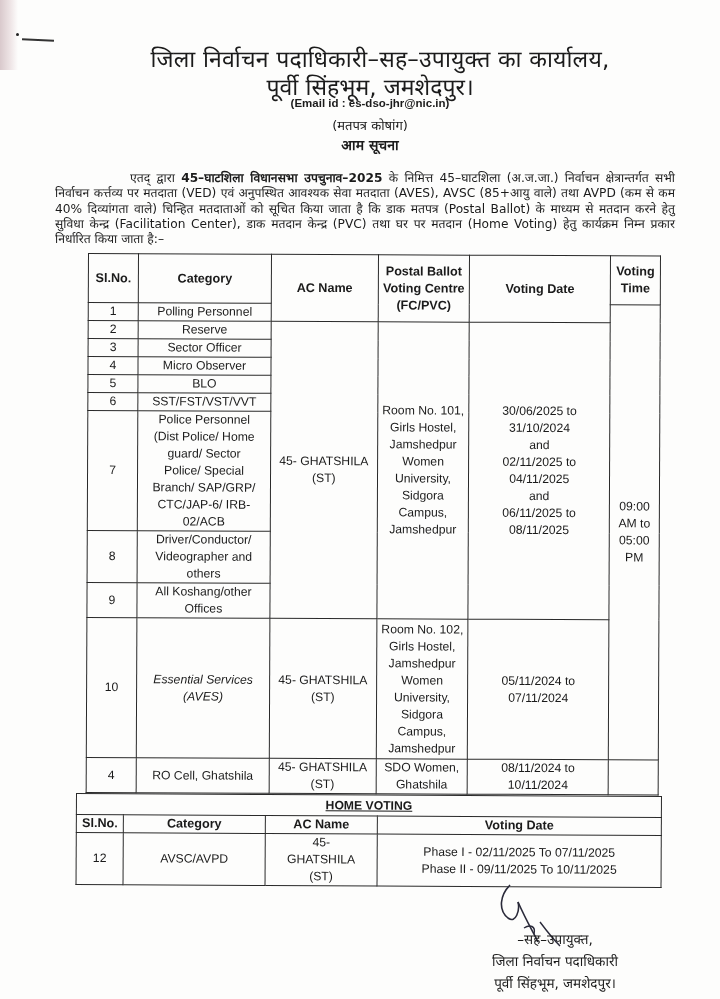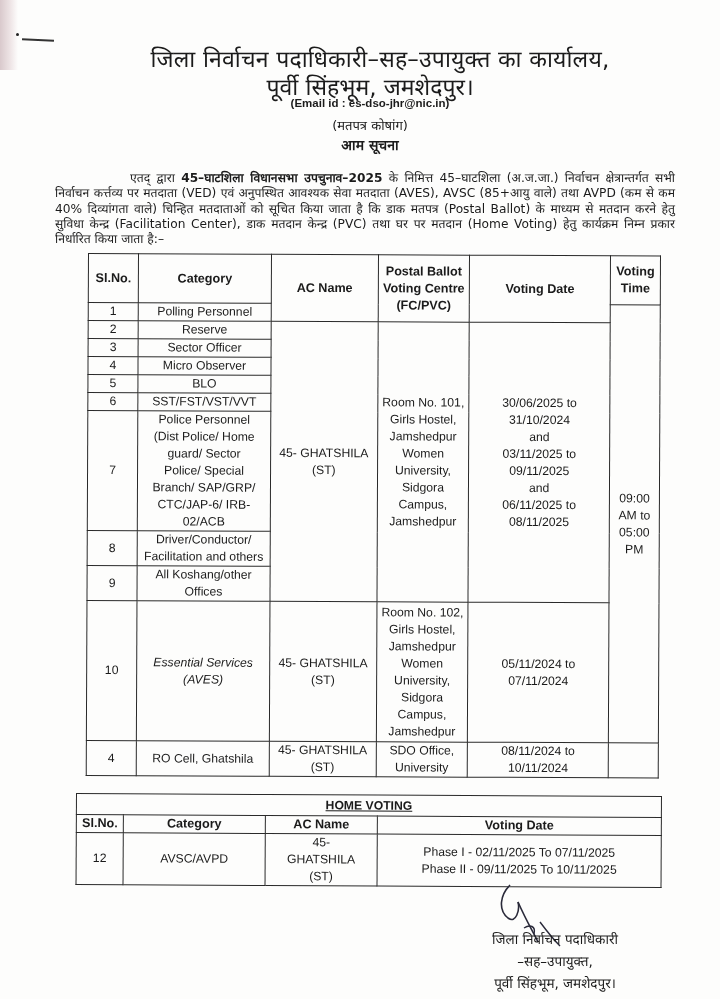--- a/index.html
+++ b/index.html
@@ -76,21 +76,21 @@
     </td>
   </tr>
   <tr>
     <td>2</td>
     <td>Reserve</td>
     <td rowspan="8">45- GHATSHILA (ST)</td>
     <td rowspan="8">Room No. 101, Girls Hostel, Jamshedpur Women University, Sidgora Campus, Jamshedpur</td>
     <td rowspan="8">
       <div>30/06/2025 to 31/10/2024</div>
       <div>and</div>
-      <div>03/11/2025 to 09/11/2025</div>
+      <div>02/11/2025 to 04/11/2025</div>
       <div>and</div>
       <div>06/11/2025 to 08/11/2025</div>
     </td>
   </tr>
   <tr>
     <td>3</td>
     <td>Sector Officer</td>
   </tr>
   <tr>
     <td>4</td>
@@ -103,38 +103,38 @@
   <tr>
     <td>6</td>
     <td>SST/FST/VST/VVT</td>
   </tr>
   <tr>
     <td>7</td>
     <td style="padding:0 12px;">Police Personnel (Dist Police/ Home guard/ Sector Police/ Special Branch/ SAP/GRP/ CTC/JAP-6/ IRB-02/ACB</td>
   </tr>
   <tr>
     <td>8</td>
-    <td>Driver/Conductor/ Facilitation and others</td>
+    <td>Driver/Conductor/ Videographer and others</td>
   </tr>
   <tr>
     <td>9</td>
     <td style="padding:0 14px;">All Koshang/other Offices</td>
   </tr>
   <tr style="height:140px;">
     <td>10</td>
     <td style="padding:0 14px;font-style:italic;">Essential Services (AVES)</td>
     <td>45- GHATSHILA (ST)</td>
     <td>Room No. 102, Girls Hostel, Jamshedpur Women University, Sidgora Campus, Jamshedpur</td>
     <td>05/11/2024 to 07/11/2024</td>
   </tr>
   <tr>
     <td>4</td>
     <td>RO Cell, Ghatshila</td>
     <td>45- GHATSHILA (ST)</td>
-    <td>SDO Office, University</td>
+    <td>SDO Women, Ghatshila</td>
     <td>08/11/2024 to 10/11/2024</td>
     <td style="border-top:none;"></td>
   </tr>
 </tbody>
   </table>
 
 <table class="home">
   <tbody>
       <tr>
     <td colspan="4" style="height:20px;">
@@ -160,16 +160,16 @@
   </table>
 
 <svg class="sig-svg" width="110" height="70" viewBox="0 0 110 70">
   <path d="M30 5 C20 15, 18 30, 28 38 C36 44, 40 30, 38 22" fill="none" stroke="#2a2a3a" stroke-width="1.6"></path>
   <path d="M38 22 C46 40, 52 50, 58 62" fill="none" stroke="#2a2a3a" stroke-width="1.6"></path>
   <path d="M60 42 C66 50, 72 58, 80 66" fill="none" stroke="#2a2a3a" stroke-width="1.4"></path>
   <path d="M44 48 C50 44, 56 46, 54 54" fill="none" stroke="#2a2a3a" stroke-width="1.4"></path>
 </svg>
 
 <div class="sign">
+  <div>–सह–उपायुक्त,</div>
   <div>जिला निर्वाचन पदाधिकारी</div>
-  <div>–सह–उपायुक्त,</div>
   <div>पूर्वी सिंहभूम, जमशेदपुर।</div>
 </div>
 
 </body></html>

